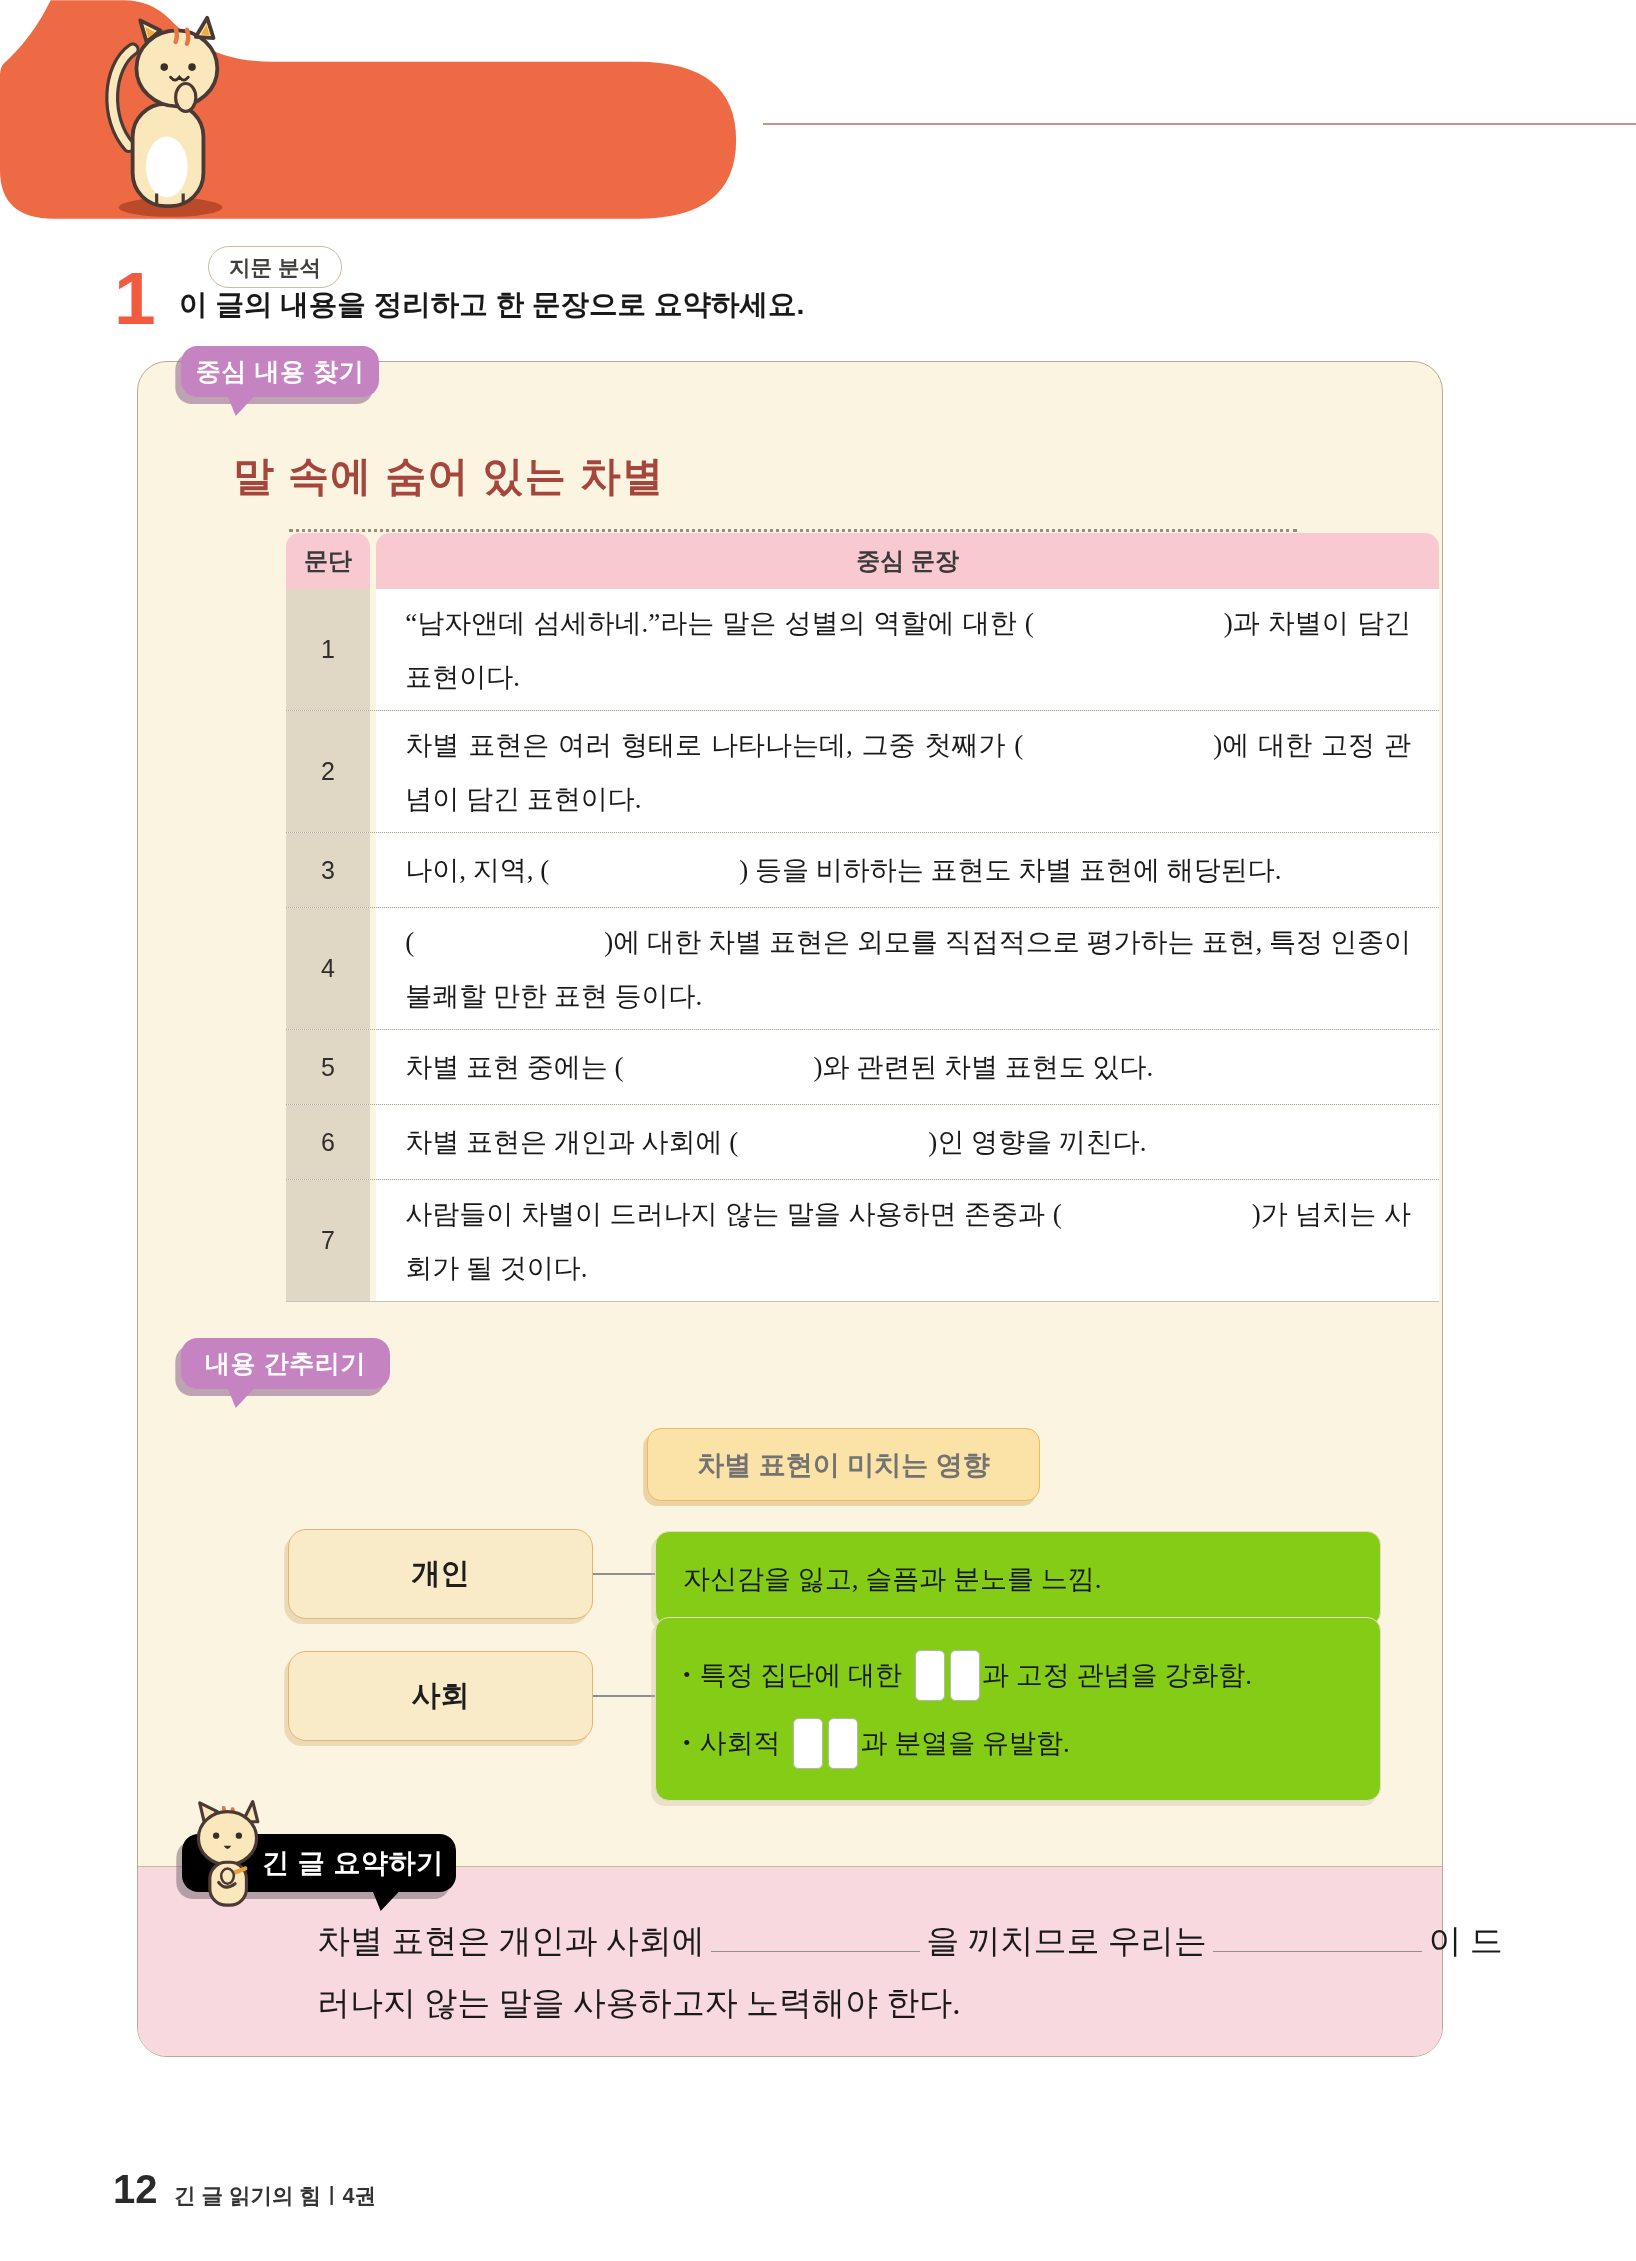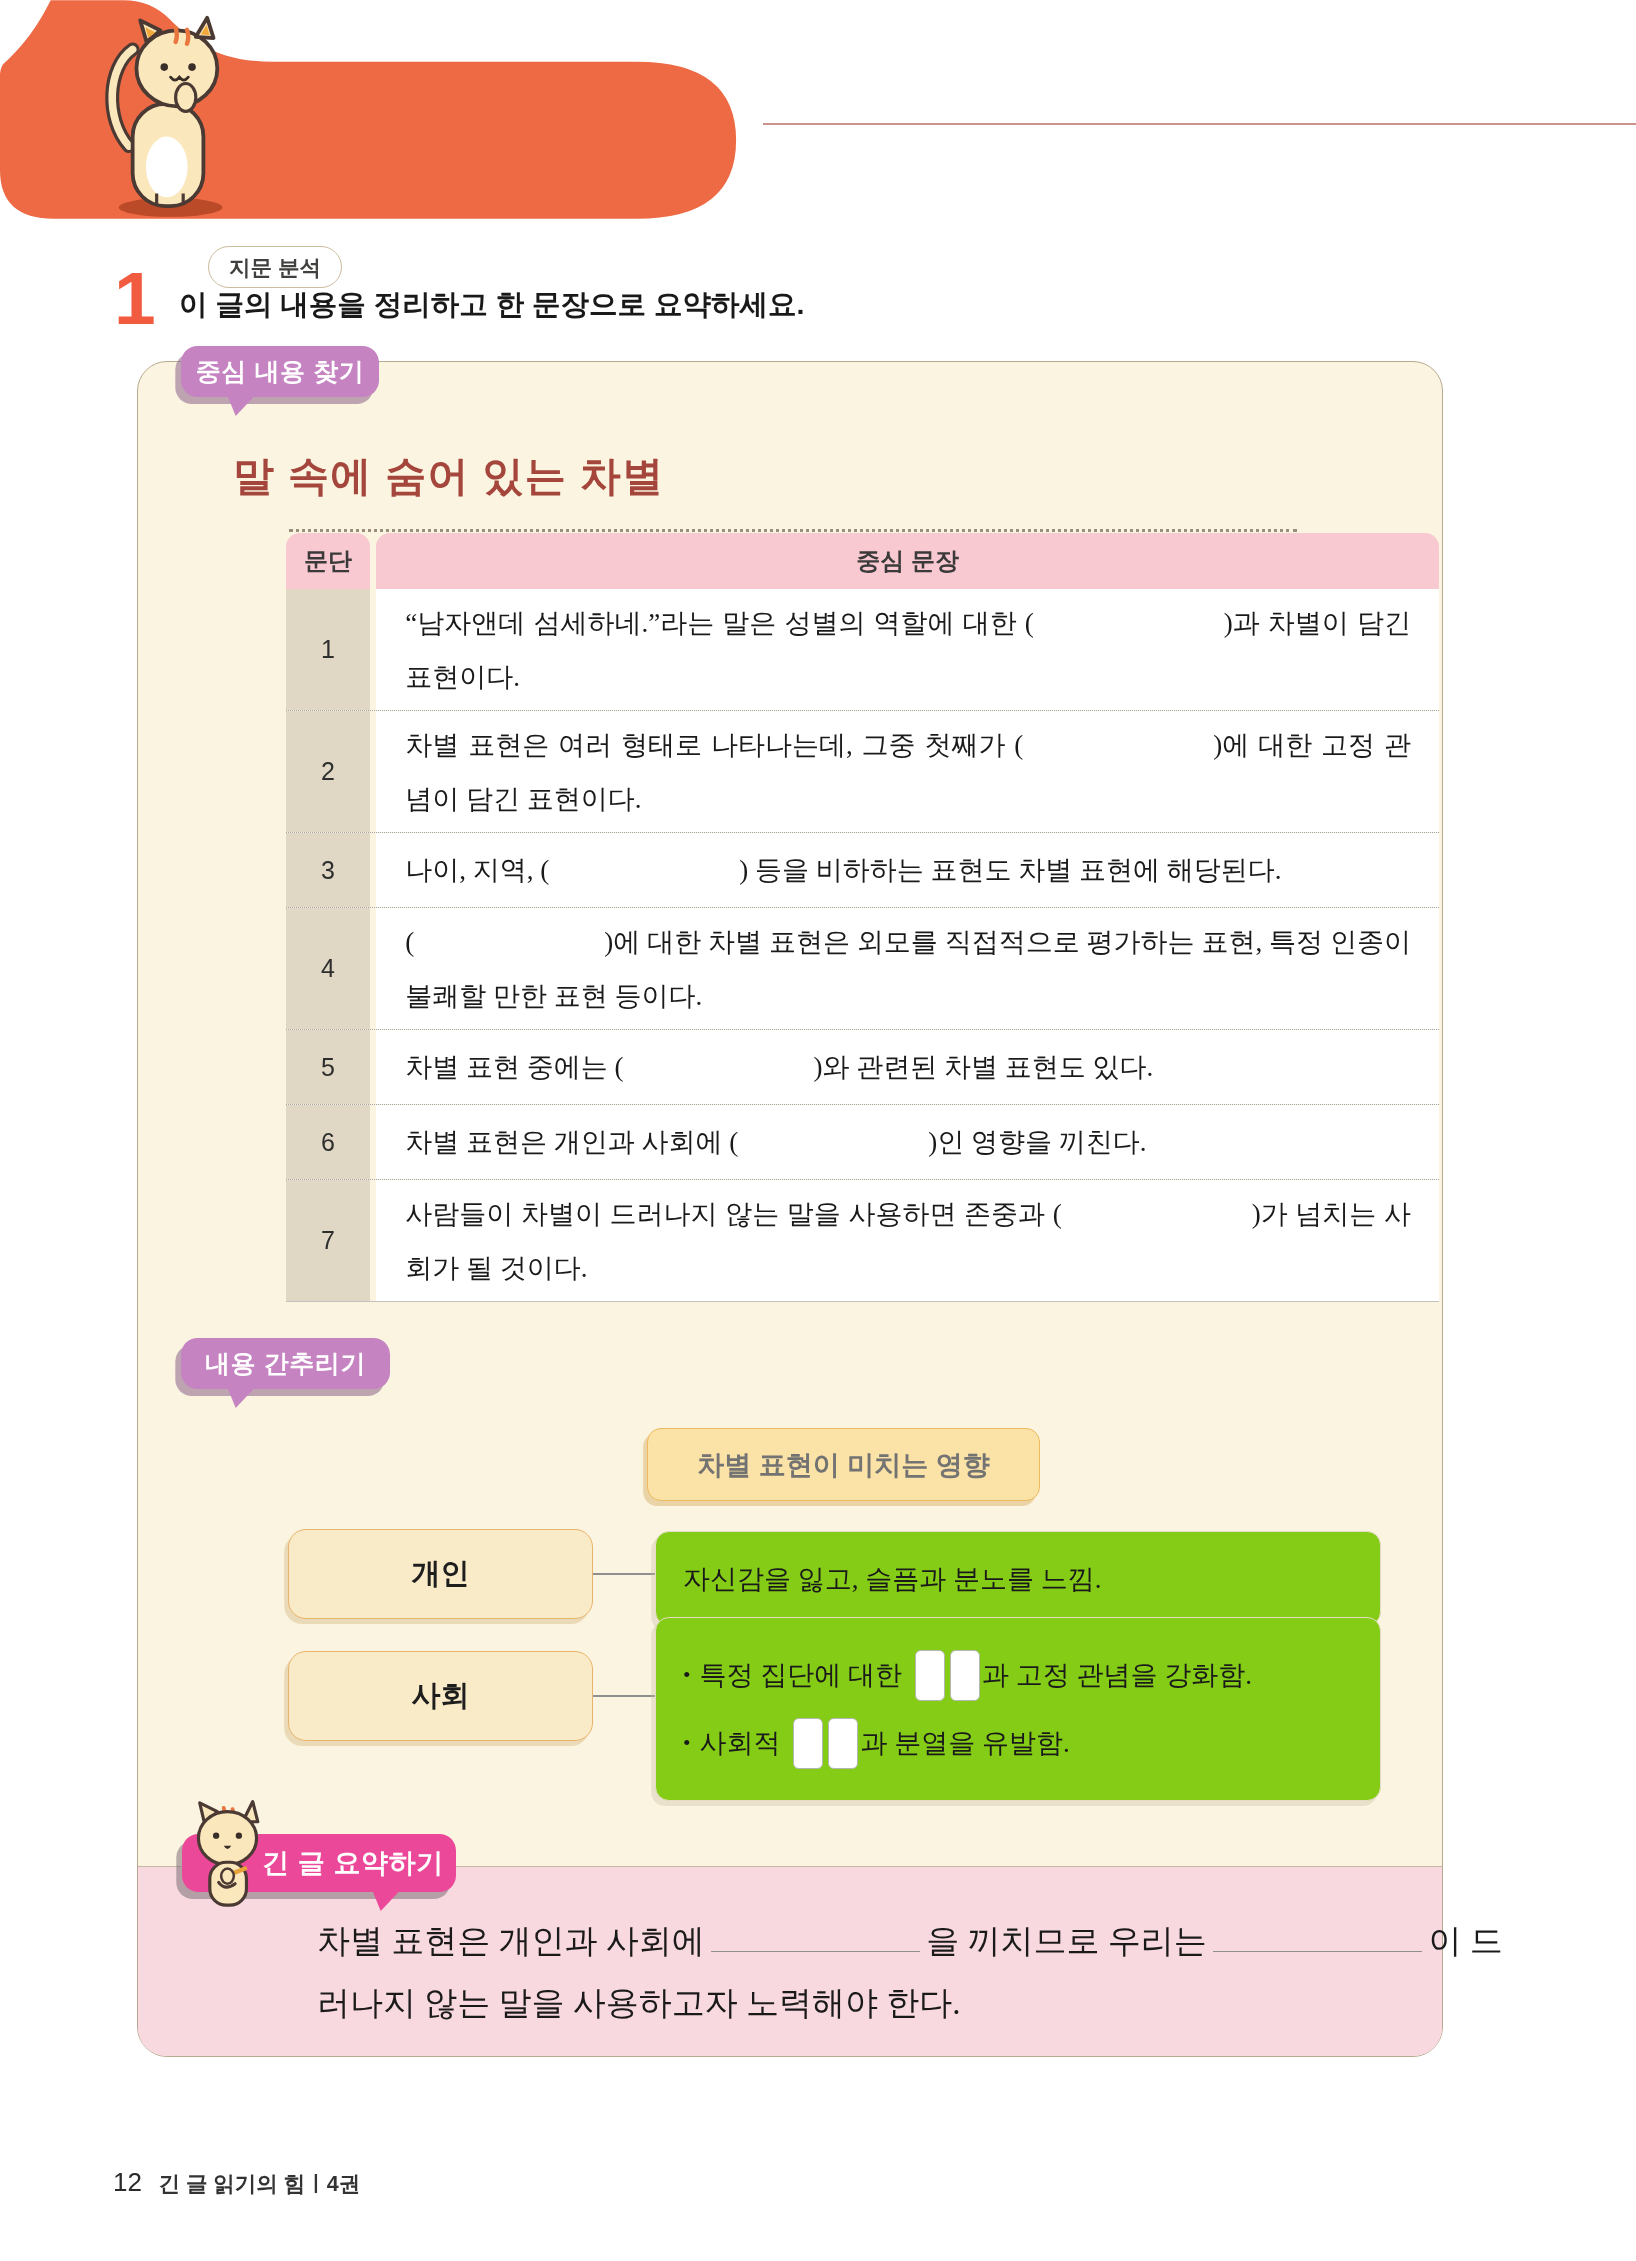--- a/index.html
+++ b/index.html
@@ -24,21 +24,21 @@
   
   .panel { position:absolute; left:137px; top:361px; width:1306px; height:1696px;
     background:#FBF4E1; border:1.9px solid #B7AA90; border-radius:30px; }
 
   
   .bubble { position:absolute; display:flex; align-items:center; justify-content:center;
     background:#C583C1; color:#fff; font-weight:800; font-size:25px; letter-spacing:0.6px;
     border-radius:16.5px; box-shadow:-5.7px 7px 0 rgba(141,96,139,.55); z-index:5; }
   .bubble::after { content:""; position:absolute; left:46px; bottom:-19px; width:29px; height:21.5px;
     background:inherit; clip-path:polygon(0 0,100% 0,30% 100%); }
-  .bubble.dark { background:#ec4899; box-shadow:-5.7px 7px 0 rgba(125,112,118,.55); }
+  .bubble.dark { background:#000000; box-shadow:-5.7px 7px 0 rgba(125,112,118,.55); }
   .bubble.dark::after { left:190px; }
   .badge-find { left:181px; top:346px; width:198px; height:51px; }
   .badge-outline { left:181px; top:1338px; width:209px; height:51px; }
   .badge-long { left:182px; top:1834px; width:274px; height:58px; font-size:27px;
     padding-left:68px; }
   .cat-small { position:absolute; left:187px; top:1794px; width:81px; height:120px; z-index:6; }
 
   .article-title { position:absolute; left:95px; right:0; top:87px; text-align:left;
     font-size:41px; font-weight:800; letter-spacing:1.3px; color:#A5463C; }
   .dotted-divider { position:absolute; left:151px; width:1008px; top:167px;
@@ -92,21 +92,21 @@
   .pink-section { position:absolute; left:0; right:0; bottom:0; height:190px;
     background:#F8D9DF; border-top:1.9px solid #C5B9A1; border-radius:0 0 28px 28px; }
   .sum-line { position:absolute; font-family:"Liberation Serif", serif; font-size:33px;
     color:#1A1A1A; left:179px; white-space:nowrap; }
   .sum1 { top:1557px; } .sum2 { top:1619px; }
   .sum-blank { display:inline-block; width:209px; height:6.3px;
     border-bottom:1.9px solid #8F8F8F; margin:0 6.3px; }
 
   
   .footer { position:absolute; left:113px; top:2167px; display:flex; align-items:baseline; gap:16.5px; }
-  .pg-num { font-size:26px; font-weight:400; color:#2A2A2A; }
+  .pg-num { font-size:40px; font-weight:700; color:#2A2A2A; }
   .bk-title { font-size:21.5px; font-weight:700; color:#333; }
 </style>
 </head>
 <body>
 
 <div class="page">
 
   <svg class="blob-svg" viewBox="0 0 1165 345">
     <path d="M 80 0 C 55 50 30 78 6 100 C 2 104 0 112 0 120 L 0 268 Q 0 345 85 345 L 1005 345 Q 1162 345 1162 221 Q 1162 97 1005 97 L 430 97 C 340 97 300 62 268 30 C 248 10 225 0 195 0 Z" fill="#ED6A45"></path>
   </svg>

